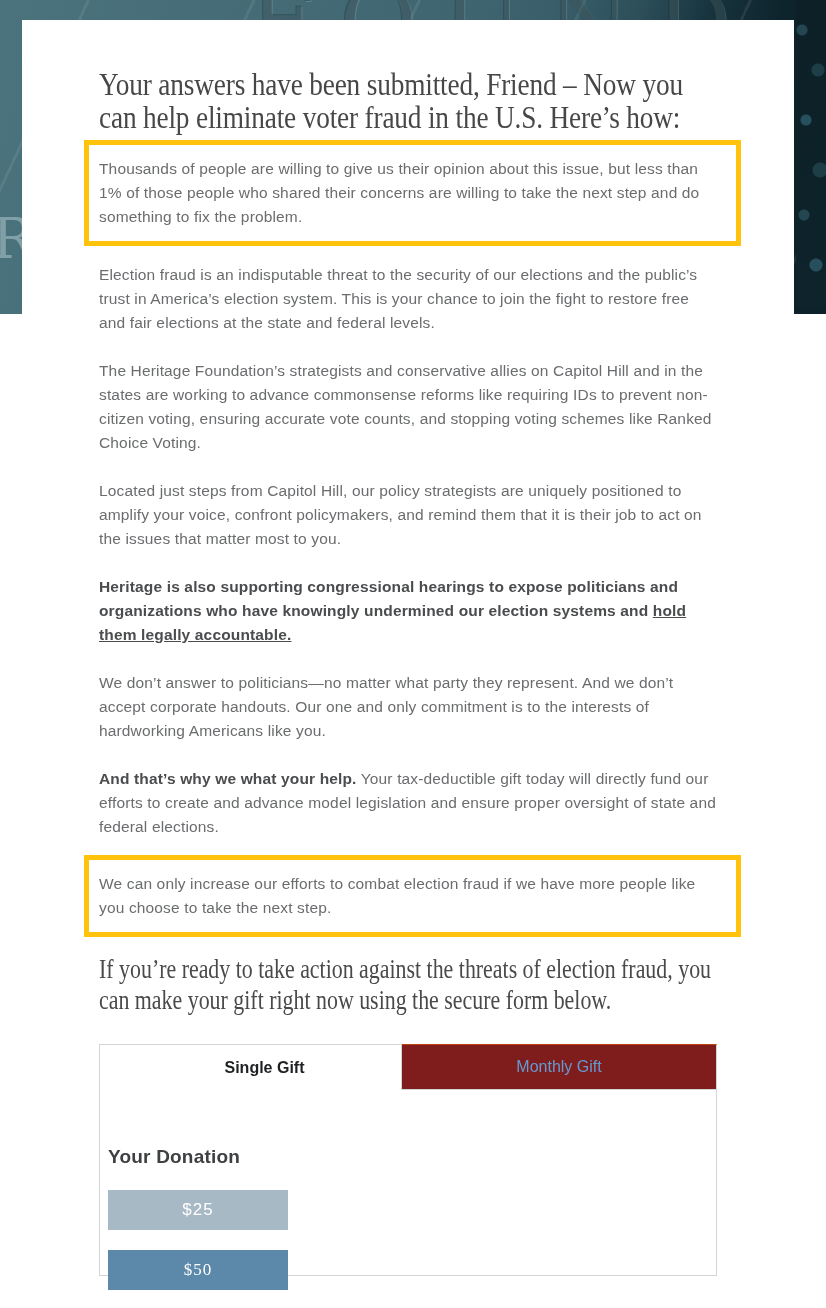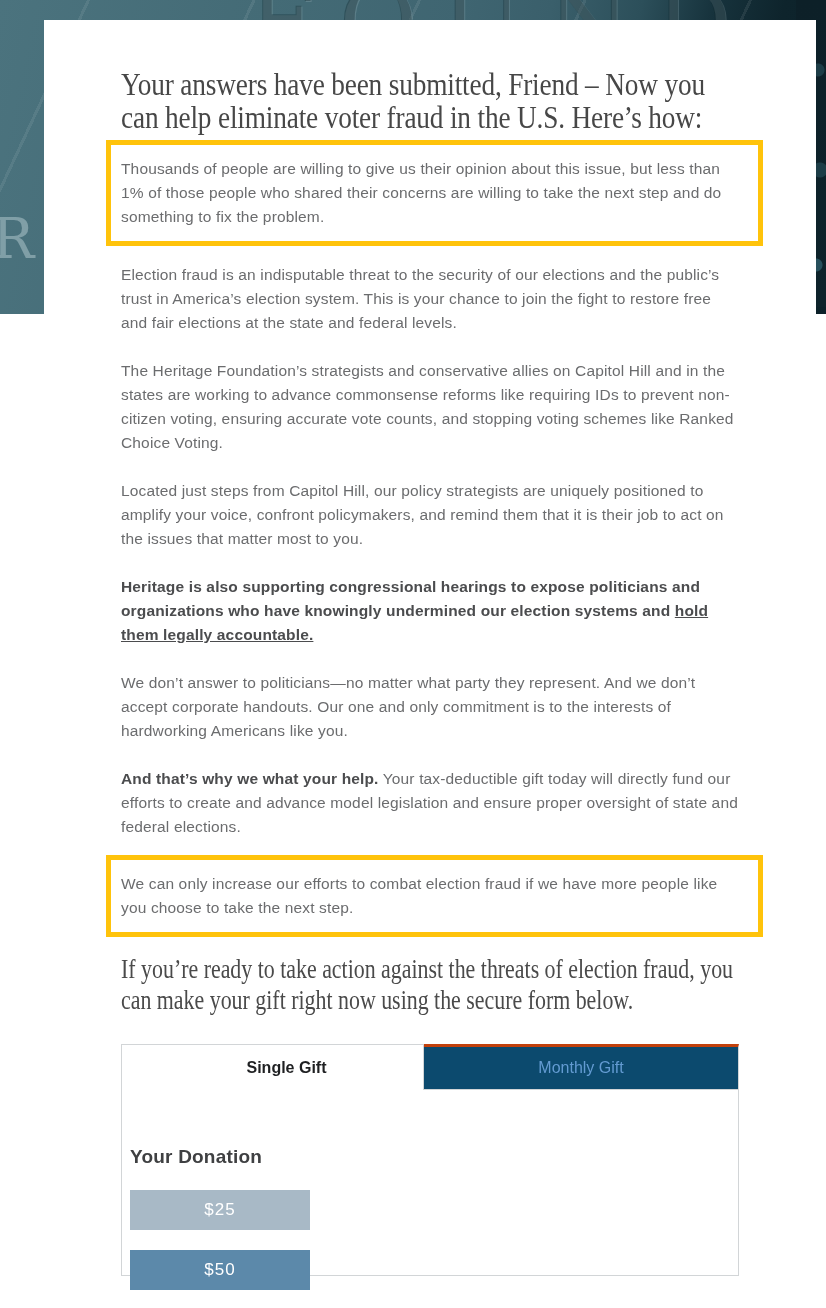--- a/index.html
+++ b/index.html
@@ -48,21 +48,21 @@
       radial-gradient(circle at 22px 70px, #1d3d47 0 6px, transparent 7px),
       radial-gradient(circle at 10px 120px,#27505c 0 5px, transparent 6px),
       radial-gradient(circle at 24px 170px,#1d3d47 0 7px, transparent 8px),
       radial-gradient(circle at 8px 215px, #234650 0 5px, transparent 6px),
       radial-gradient(circle at 20px 265px,#27505c 0 6px, transparent 7px),
       linear-gradient(#0d2028, #0e232b);
   }
 
   
   .card {
-    position: absolute; left: 44px; top: 20px;
+    position: absolute; left: 22px; top: 20px;
     width: 772px; height: 1288px;
     background: #ffffff;
     padding: 48px 77px 0 77px;
     overflow: hidden;
   }
 
   h1.page-title {
     margin: 0 0 14px 0;
     font-family: "Liberation Serif", "DejaVu Serif", serif;
     font-weight: normal;
@@ -106,42 +106,42 @@
   .tabs { display: grid; grid-template-columns: 303px 315px; }
   .tab {
     height: 46px; display: flex; align-items: center; justify-content: center;
     font-size: 16px; cursor: pointer; background: #ffffff;
   }
   .tab-active {
     border: 1px solid #d2d5d7; border-bottom: none;
     font-weight: bold; color: #1f2022; padding-left: 28px;
   }
   .tab-inactive {
-    border-top: 3px solid #c2410c; border-right: 1px solid #d2d5d7;
+    border-top: 1px solid #c2410c; border-right: 1px solid #d2d5d7;
     border-bottom: 1px solid #d2d5d7;
-    color: #639bd2; background: #0c4a6e;
+    color: #639bd2; background: #7f1d1d;
   }
   .panel-body {
     border: 1px solid #d2d5d7; border-top: none;
     padding: 56px 20px 40px 8px;
     height: 186px;
   }
   .donation-title {
     font-size: 19px; font-weight: bold; color: #3f4042;
     letter-spacing: 0.2px; margin: 0 0 22px 0;
   }
   .amount-row { display: flex; gap: 20px; flex-direction: column; }
   .amount-btn {
     width: 180px; height: 40px; border: none; cursor: pointer;
     display: flex; align-items: center; justify-content: center;
     background: #a8b9c6; color: #ffffff;
     font-family: "Liberation Sans", sans-serif;
     font-size: 17px; letter-spacing: 1px;
   }
-  .amount-btn.selected { background: #5c89aa; }
+  .amount-btn.selected { background: #5c89aa; font-family: Liberation Serif, serif; }
   .other-amount {
     margin-top: 23px; width: 380px; height: 38px;
     border: 1px solid #c9cdd0; border-radius: 5px;
     display: flex; overflow: hidden; background: #ffffff;
   }
   .currency-prefix {
     width: 33px; background: #f4f4f4;
     border-right: 1px solid #c9cdd0;
     display: flex; align-items: center; justify-content: center;
     color: #55585a; font-size: 15px;

